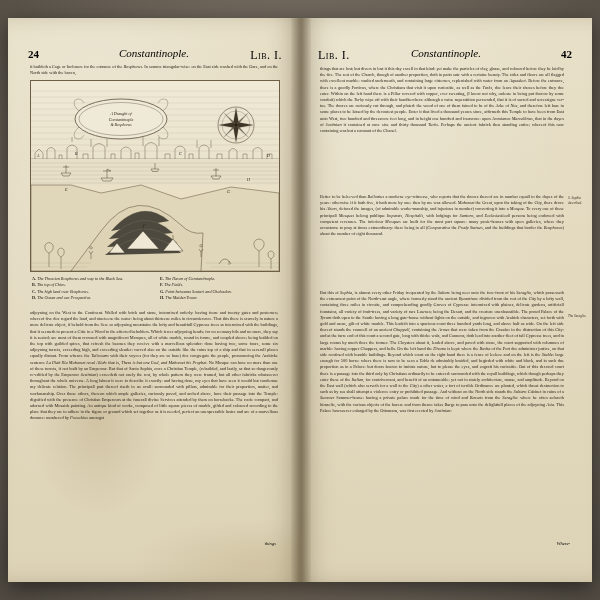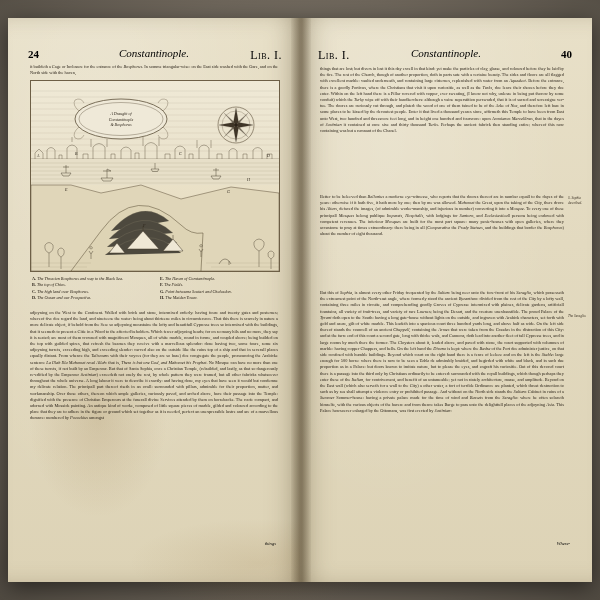--- a/index.html
+++ b/index.html
@@ -322,21 +322,21 @@
 
       <div class="body-text" style="left:22px; top:292px; width:248px;">adjoyning on the West to the Continent.   Walled with brick and stone, intermixed orderly: having foure and twenty gates and posternes; whereof five doe regard the land, and nineteene the water: being about thirteene miles in circumference.   That this there is scarcely in nature a more delicate object, if behold from the Sea: so adjoyning mountaine the lofty and beautifull Cypresse trees so intermixed with the buildings, that it seemeth to present a Citie in a Wood to the affected beholders.   Which fewer adjoyning heads; for on so many hils and no more, they say it is seated; are most of them crowned with magnificent Mosques, all of white marble, round in forme, and coupled above; being builded on the top with guilded spires, that refresh the beames they receive with a marvellous splendor: done having two, some foure, some six adjoyning turrets, exceeding high, and exceeding slender: carved also on the outside like the ruins top of a ship and that in severall places equally distant.   From whence the <i>Talismans</i> with their voyces (for they are so base) doe congregate the people, pronouncing the Arabicke sentence <i>La Illah Illa Mahomet resul Allah</i>: that is, <i>There is but one God, and Mahomet his Prophet</i>.   No Mosque can have no more than one of these turrets, if not built by an Emperour.   But that of Santa Sophia, once a Christian Temple, (rebuilded, and lastly, as that so dangerously re-edified by the Emperour <i>Justinian</i>) exceedeth not onely the rest, by whole pattern they were framed, but all other fabricks whatsoever throughout the whole universe.   A long labour it were to describe it exactly: and having done, my eyes that have seen it would but condemne my delicate relation.   The principall part thereof riseth in an ovall: surrounded with pillars, admirable for their proportion, matter, and workmanship.   Over those others, thereon which ample galleries, curiously paved, and arched above, have their passage into the Temple: dignified with the presence of Christian Emperours at the funerall divine Services attended by them on horsebacke.   The roofe compact, and adorned with Mosaick painting.   An antique kind of worke, composed of little square pieces of marble, gilded and coloured according to the place that they are to adhere in the figure or ground which set together as it is needed, perfect an unexpressible lustre and are of a marvellous durance: numbered by <i>Pocockius</i> amongst</div>
 
       <div class="catchword" style="right:24px; bottom:36px;">things</div>
     </div>
 
     <div class="page-sheet page-right">
 
       <div class="booknum" style="left:18px; top:30px;">Lib. I.</div>
       <div class="headline-right">Constantinople.</div>
-      <div class="folio folio-right">40</div>
+      <div class="folio folio-right">42</div>
 
       <div class="body-text" style="left:20px; top:48px; width:244px;">things that are lost; but divers in lost it this day excell in that kind: yet make the particles of clay, glasse, and coloured before they be laid by the fire.   The rest of the Church, though of another proportion, doth in parts sute with a certaine beauty. The sides and floore are all flagged with excellent marble: vaulted underneath, and containing large cisternes, replenished with water from an <i>Aqueduct</i>.   Before the entrance, there is a goodly Porticus, where the Christians that visit it upon curiositie, as well as the <i>Turks</i>, doe leave their shooes before they doe enter.   Within on the left hand there is a Pillar covered with copper, ever sweating, (I know not why, unlesse in being put thorow by some conduit) which the <i>Turky</i> wipe off with their handkerchers: although a vaine superstition perswaded, that it is of sacred and soveraigne ver-tue.   The doores are curiously cut through, and plated: the wood of one of them fained to be of the Arke of <i>Noe</i>, and therefore left bare in some places to be kissed by the devoutest people.   Enter it that lived a thousand yeares since, affirmeth this Temple to have been from East unto West, two hundred and threescore feet long, and in height one hundred and fourscore: upon <i>Ammianus Marcellinus</i>, that in the dayes of <i>Justinian</i> it contained at once sixe and thirty thousand <i>Turks</i>. Perhaps the ancient fabrick then standing entire; whereof this now containing was but a remnant of the Chanel.</div>
       <div class="body-text" style="left:20px; top:176px; width:244px;">Better to be beleeved than <i>Bellonius</i> a moderne eye-witnesse, who reports that the doores thereof are in number equall to the dayes of the yeare: otherwise if it hath five, it hath more by one; then by me was allowed.   <i>Mahomet</i> the Great, upon the taking of the City, there drove his <i>Altars</i>, defaced the images, (of admirable worke-manship, and injurious in number) converting it into a <i>Mosque</i>.   To every one of these principall <i>Mosques</i> belong publique <i>Imparets</i>, <i>Hospitalls</i>, with lodgings for <i>Santons</i>, and <i>Ecclesiasticall</i> persons being endowed with competent revenues.   The inferiour <i>Mosques</i> are built for the most part square: many penie-houses with open galleries, where they accustome to pray at times extraordinary: there being in all (<i>Comparative</i> the <i>Prady Statues</i>, and the buildings that border the <i>Bosphorus</i>) about the number of eight thousand.</div>
       <div class="body-text" style="left:20px; top:272px; width:244px;">But this of <i>Sophia</i>, is almost every other Friday frequented by the <i>Sultan</i>: being neer unto the fore-front of his <i>Seraglio</i>, which possesseth the extreamest point of the North-east angle, where formerly stood the ancient <i>Byzantium</i>: divided from the rest of the City by a lofty wall, containing three miles in circuite, and comprehending goodly Groves of Cypresse intermixed with plaines, delicate gardens, artificiall fountains, all variety of fruit-trees, and variety of rare Lawnes; being the Desart, and the creature unexhaustible.   The proud Palace of the <i>Tyrant</i> doth open to the South: having a long gate-house without lights on the outside, and ingraven with Arabick characters, set forth with gold and azure, gilt of white marble.   This leadeth into a spacious court three hundred yards long, and above half as wide.   On the left side thereof stands the councell of an ancient <i>Chappell</i>, containing the <i>Armes</i> that were taken from the <i>Greekes</i> in the distraction of this City: and at the farre end of this court a second gate, long with thicke wals, and Cannons, doth lead into another fleet of tall Cypresse trees, and in large rooms by much there the former.   The Cloysters about it, leaded above, and paved with stone, the court supported with columnes of marble: having copper Chappers, and bells.   On the left hand the <i>Divano</i> is kept: where the <i>Basha</i> of the Port doe administer justice, on that side confined with humble buildings.   Beyond which court on the right hand there is a fence of leekes: and on the left is the <i>Stable</i>: large enough for 500 horse: where there is now to be seen a <i>Table</i> de admirably braided, and begirded with white and black, and in such due proportion as in a Palace: but doors known to imitate nature, but to please the eyes, and engraft his curiositie.   Out of this decored court there is a passage into the third only by Christians ordinarily to be entered: surrounded with the royall buildings, which though perhaps they enter these of the <i>Italian</i>, for contrivement, and benefit of an untameable; yet not in stately architecture, masse, and amplitude.   Beyond on the East wall (which also serveth for a wall to the City) a other water, a fort of terrible Ordinance are planted, which threat destruction to such as by sea shall attempt a violence entry or prohibited passage. And without on the North side stands the <i>Sultans</i> Cabinet in ruins of a <i>Summer</i> Sommer-house: having a private palace made for the time of wind and <i>Bassets</i> from the <i>Seraglio</i>: where he often solaceth himselfe, with the various objects of the haven: and from thence takes Barge to pass unto the delightfull places of the adjoyning <i>Asia</i>. This Palace howsoever enlarged by the Ottomans, was first erected by <i>Justinian</i>:</div>
 
       <div class="marginal" style="left:268px; top:178px;">S. Sophia described.</div>
       <div class="marginal" style="left:268px; top:296px;">The Seraglio.</div>
 
       <div class="catchword" style="right:22px; bottom:36px;">Where-</div>
     </div>

